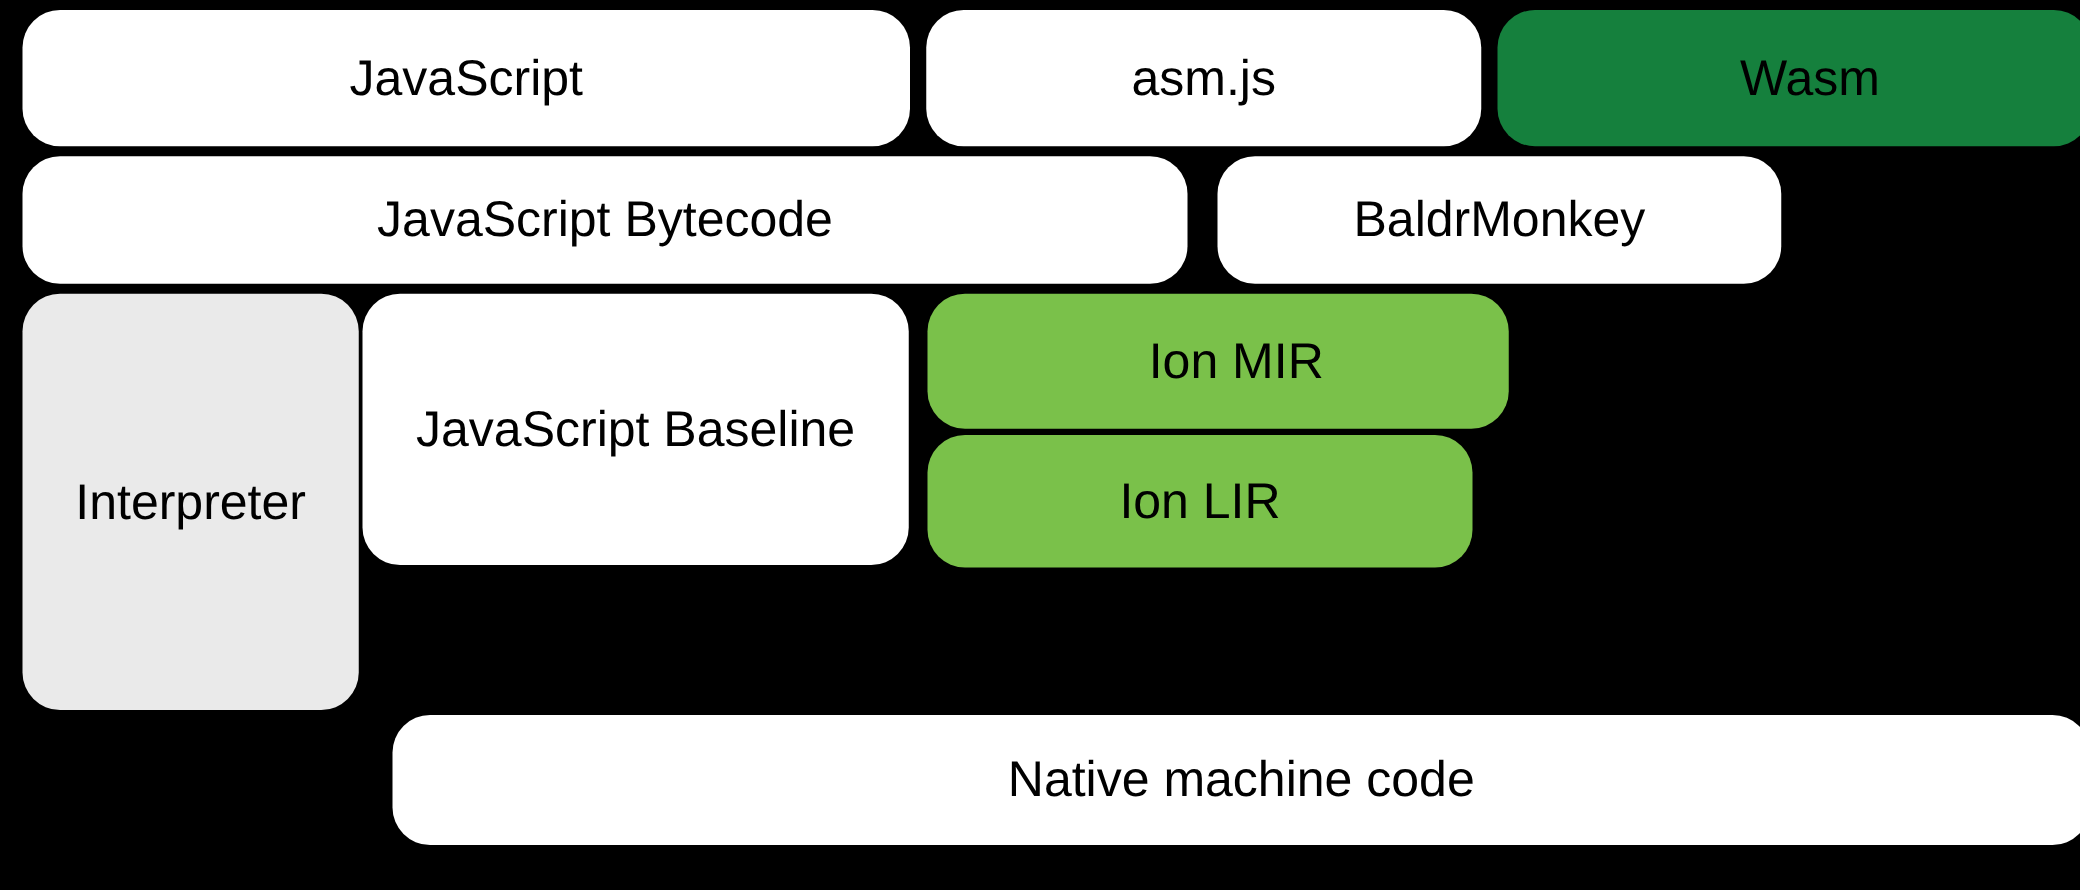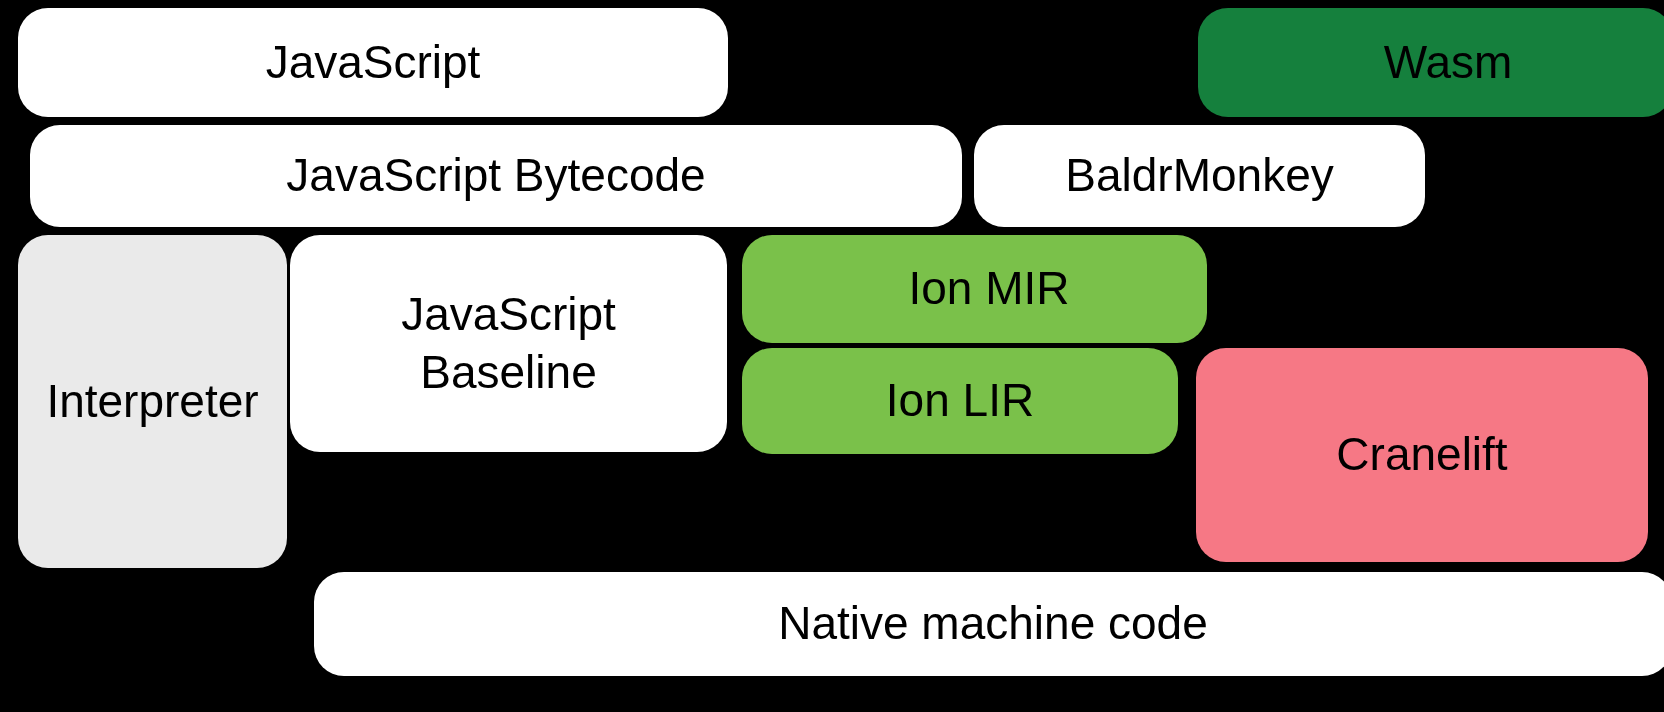--- a/index.html
+++ b/index.html
@@ -15,21 +15,21 @@
     background: #000;
   }
   .box {
     position: absolute;
     border-radius: 30px;
     display: flex;
     align-items: center;
     justify-content: center;
     text-align: center;
     color: #000;
-    font-size: 46px;
+    font-size: 40px;
     line-height: 1.25;
     background: #fff;
   }
   
   #b-js        { left: 18px;   top: 8px;   width: 710px;  height: 109px; }
   #b-asmjs     { left: 741px;  top: 8px;   width: 444px;  height: 109px; }
   #b-wasm      { left: 1198px; top: 8px;   width: 450px;  height: 109px; }
   
   #b-bytecode  { left: 18px;   top: 125px; width: 932px;  height: 102px; }
   #b-baldr     { left: 974px;  top: 125px; width: 451px;  height: 102px; }
@@ -46,26 +46,29 @@
 </style>
 </head>
 <body>
 
 <div id="canvas" style="background: rgb(0, 0, 0);">
 
   <div class="box" id="b-js" style="background: rgb(255, 255, 255); color: rgb(0, 0, 0);">
     <span>JavaScript</span>
   </div>
 
+  <div class="box" id="b-asmjs" style="background: rgb(255, 255, 255); color: rgb(0, 0, 0);">
+    <span>asm.js</span>
+  </div>
 
   <div class="box" id="b-wasm" style="background: #15803d; color: rgb(0, 0, 0); padding-left: 25px;">
     <span>Wasm</span>
   </div>
 
-  <div class="box" id="b-bytecode" style="background: rgb(255, 255, 255); color: rgb(0, 0, 0); margin-left: 12px;">
+  <div class="box" id="b-bytecode" style="background: rgb(255, 255, 255); color: rgb(0, 0, 0);">
     <span>JavaScript Bytecode</span>
   </div>
 
   <div class="box" id="b-baldr" style="background: rgb(255, 255, 255); color: rgb(0, 0, 0);">
     <span>BaldrMonkey</span>
   </div>
 
   <div class="box" id="b-interp" style="background: rgb(234, 234, 234); color: rgb(0, 0, 0);">
     <span>Interpreter</span>
   </div>
@@ -75,22 +78,19 @@
   </div>
 
   <div class="box" id="b-mir" style="background: rgb(122, 193, 74); color: rgb(0, 0, 0);">
     <span>Ion MIR</span>
   </div>
 
   <div class="box" id="b-lir" style="background: rgb(122, 193, 74); color: rgb(0, 0, 0);">
     <span>Ion LIR</span>
   </div>
 
-  <div class="box" id="b-cranelift" style="background: rgb(246, 120, 133); color: rgb(0, 0, 0);">
-    <span>Cranelift</span>
-  </div>
 
 
   <div class="box" id="b-native" style="background: rgb(255, 255, 255); color: rgb(0, 0, 0);">
     <span>Native machine code</span>
   </div>
 
 </div>
 
 </body></html>

